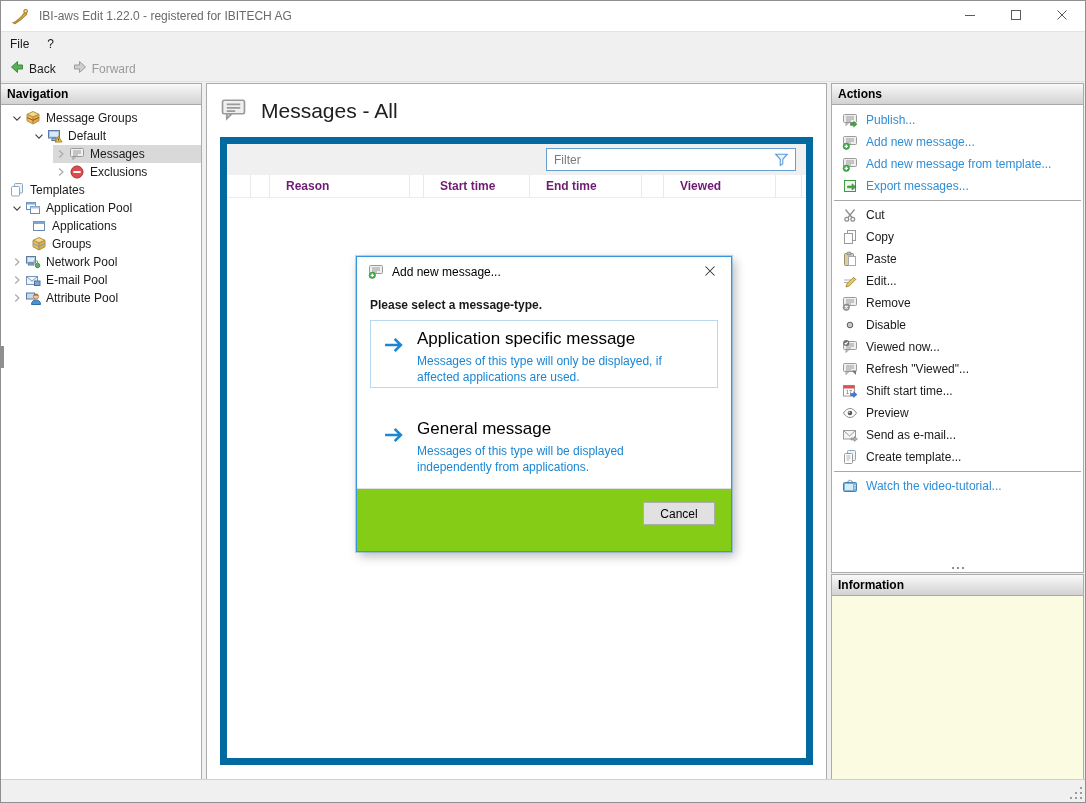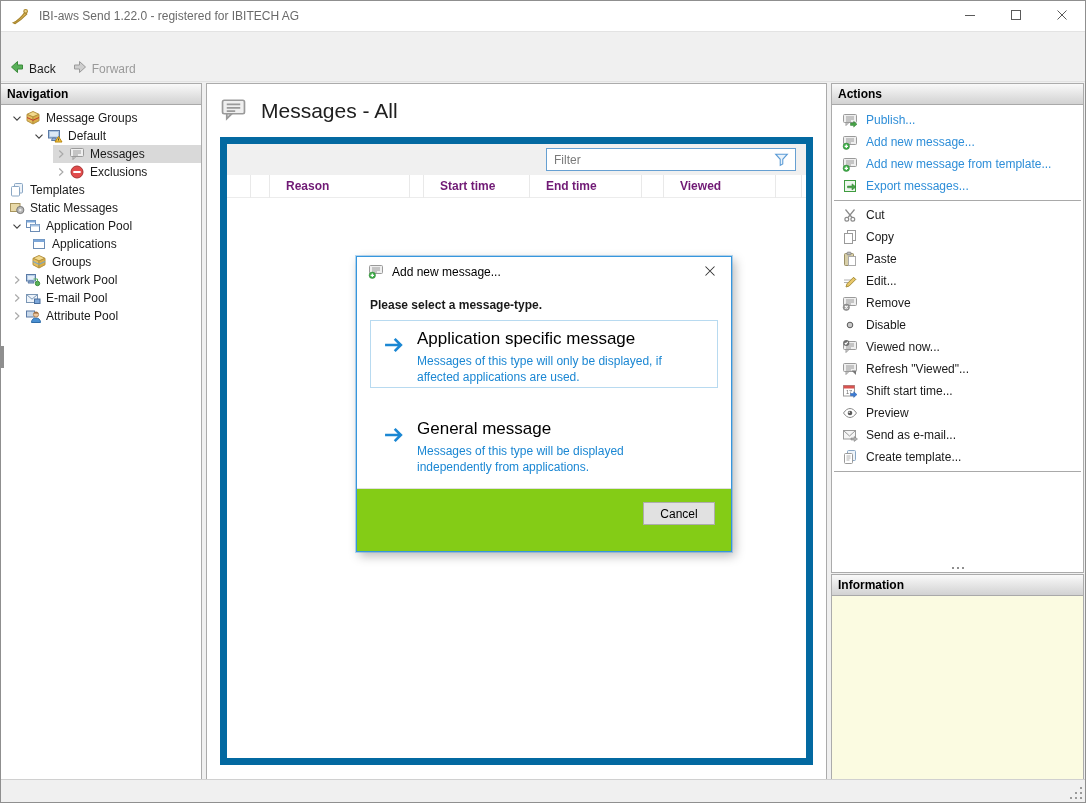--- a/index.html
+++ b/index.html
@@ -88,40 +88,44 @@
 </head>
 <body>
 
 <div class="app">
 
   <div class="titlebar">
     <span class="applogo"><svg width="18" height="18" viewBox="0 0 16 16" xmlns="http://www.w3.org/2000/svg">
           <path d="M2 14c3-1.2 8-6 10.5-9.5l1.5 1.8C11 9.5 6.5 13 3.5 14.8z" fill="#e0b85a" stroke="#a8862e"></path>
           <circle cx="13" cy="3.8" r="1.6" fill="#f2d98c" stroke="#a8862e"></circle>
         </svg></span>
-    <span class="title">IBI-aws Send 1.22.0 - registered for IBITECH AG</span>
+    <span class="title">IBI-aws Edit 1.22.0 - registered for IBITECH AG</span>
     <div class="win-controls" id="win-controls">
         <div class="win-btn">
           <span><svg width="16" height="16" viewBox="0 0 16 16" xmlns="http://www.w3.org/2000/svg">
               <path d="M3 8.5h10" stroke="#5a5a5a"></path>
             </svg></span>
         </div>
         <div class="win-btn">
           <span><svg width="16" height="16" viewBox="0 0 16 16" xmlns="http://www.w3.org/2000/svg">
               <rect x="3.5" y="3.5" width="9" height="9" fill="none" stroke="#5a5a5a"></rect>
             </svg></span>
         </div>
         <div class="win-btn">
           <span><svg width="16" height="16" viewBox="0 0 16 16" xmlns="http://www.w3.org/2000/svg">
               <path d="M3.5 3.5l9 9M12.5 3.5l-9 9" stroke="#5a5a5a"></path>
             </svg></span>
         </div>
       </div>
   </div>
 
+  <div class="menubar">
+    <span class="menu-item">File</span>
+    <span class="menu-item">?</span>
+  </div>
 
   <div class="toolbar">
     <div class="tool-btn">
       <span><svg width="16" height="16" viewBox="0 0 16 16" xmlns="http://www.w3.org/2000/svg">
             <path d="M8.5 2.5L2.5 8l6 5.5V10h5V6h-5z" fill="#58b058" stroke="#3c8a3c"></path>
           </svg></span>
       <span>Back</span>
     </div>
     <div class="tool-btn">
       <span><svg width="16" height="16" viewBox="0 0 16 16" xmlns="http://www.w3.org/2000/svg">
@@ -206,32 +210,20 @@
         </div>
         <div class="tree-row" style="padding-left: 8px;">
           <span class="tree-inner">
             <span class="tree-icon">
               <svg width="16" height="16" viewBox="0 0 16 16" xmlns="http://www.w3.org/2000/svg">
                 <rect x="5.5" y="1.5" width="8" height="9.5" rx="1" fill="#eef4fa" stroke="#8aa7c4"></rect>
                 <rect x="2.5" y="4.5" width="8" height="9.5" rx="1" fill="#fff" stroke="#8aa7c4"></rect>
               </svg>
             </span>
             <span class="tree-label">Templates</span>
-          </span>
-        </div>
-        <div class="tree-row" style="padding-left: 8px;">
-          <span class="tree-inner">
-            <span class="tree-icon">
-              <svg width="16" height="16" viewBox="0 0 16 16" xmlns="http://www.w3.org/2000/svg">
-                <rect x="1.5" y="3.5" width="9.5" height="8" fill="#e8d9a8" stroke="#a8955e"></rect>
-                <circle cx="11.3" cy="10" r="3.6" fill="#b8b8b8" stroke="#777"></circle>
-                <circle cx="11.3" cy="10" r="1.2" fill="#ececec"></circle>
-              </svg>
-            </span>
-            <span class="tree-label">Static Messages</span>
           </span>
         </div>
         <div class="tree-row" style="padding-left: 8px;">
           <span class="tree-inner">
             <span class="chev">
               <svg width="14" height="14" viewBox="0 0 16 16" xmlns="http://www.w3.org/2000/svg">
                 <path d="M4 6.5l4 4 4-4" stroke="#404040" fill="none" stroke-width="1.3"></path>
               </svg>
             </span>
             <span class="tree-icon">
@@ -525,20 +517,32 @@
           <span style="width:16px;height:16px;display:flex">
             <svg width="16" height="16" viewBox="0 0 16 16" xmlns="http://www.w3.org/2000/svg">
               <rect x="5.5" y="1.5" width="8" height="10" rx="1" fill="#eef4fa" stroke="#8aa7c4"></rect>
               <rect x="2.5" y="4.5" width="8" height="10" rx="1" fill="#fff" stroke="#9a9a9a"></rect>
               <path d="M4.5 7h4M4.5 9h4M4.5 11h3" stroke="#b0b0b0"></path>
             </svg>
           </span>
           <span class="a-label">Create template...</span>
         </div>
         <div class="action-sep"></div>
+        <div class="action-row link">
+          <span style="width:16px;height:16px;display:flex">
+            <svg width="16" height="16" viewBox="0 0 16 16" xmlns="http://www.w3.org/2000/svg">
+              <path d="M5 4.5L8 1.8M11 4.5L8.5 2" stroke="#4a81ad" fill="none"></path>
+              <rect x="1.5" y="4.5" width="13" height="9" rx="1" fill="#79b1d8" stroke="#4a81ad"></rect>
+              <rect x="3" y="6" width="8" height="6" fill="#d8ecf8"></rect>
+              <circle cx="13" cy="7.5" r="0.8" fill="#e8f4fb"></circle>
+              <circle cx="13" cy="10" r="0.8" fill="#e8f4fb"></circle>
+            </svg>
+          </span>
+          <span class="a-label">Watch the video-tutorial...</span>
+        </div>
       </div>
     <div class="splitter-dots">
         <i></i>
         <i></i>
         <i></i>
       </div>
   </div>
 
   <div class="info-panel">
     <div class="panel-header">Information</div>

